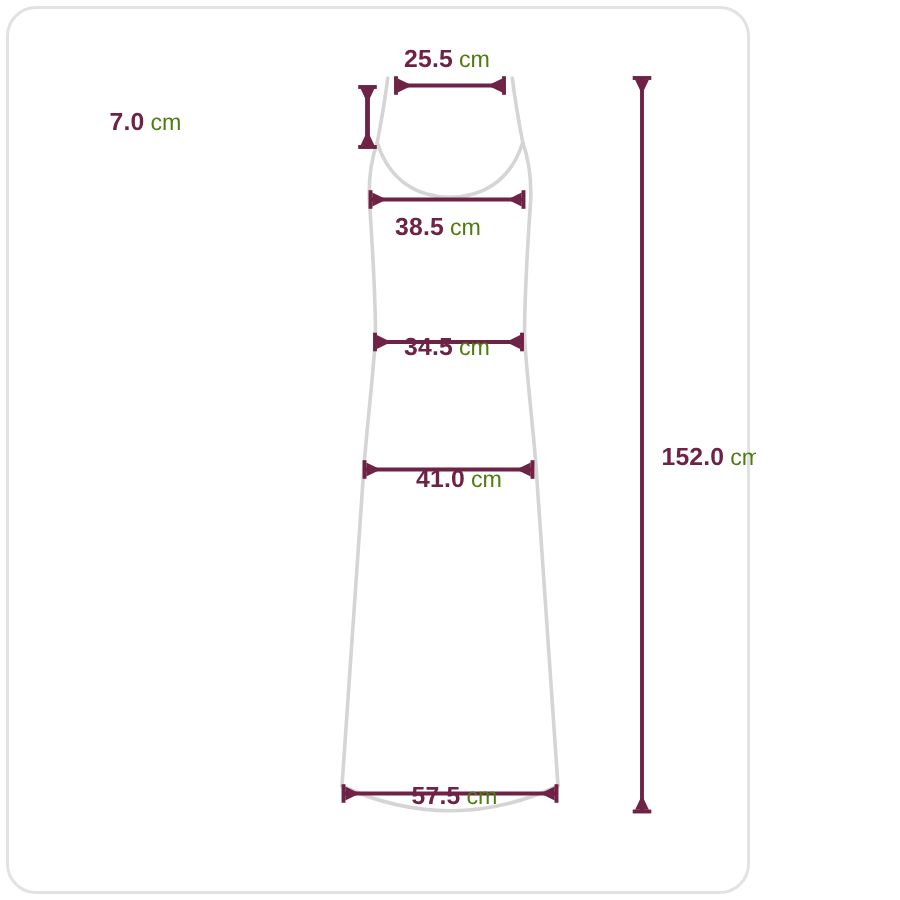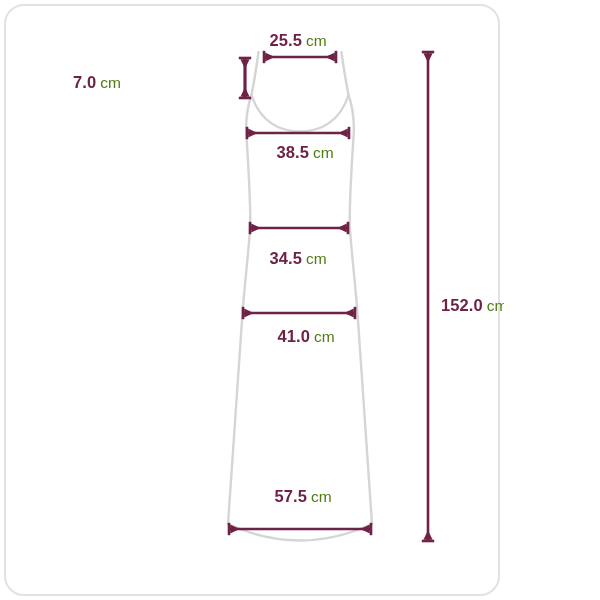--- a/index.html
+++ b/index.html
@@ -79,38 +79,38 @@
   <div class="label centered" style="left:298px;top:40px">
     <span class="val">25.5</span>
     <span class="unit">cm</span>
   </div>
 
   <div class="label vcentered" style="right:383px;top:82px">
     <span class="val">7.0</span>
     <span class="unit">cm</span>
   </div>
 
-  <div class="label centered" style="left:305px;top:152px">
+  <div class="label centered" style="left:292px;top:152px">
     <span class="val">38.5</span>
     <span class="unit">cm</span>
   </div>
 
-  <div class="label centered" style="left:298px;top:258px">
+  <div class="label centered" style="left:298px;top:232px">
     <span class="val">34.5</span>
     <span class="unit">cm</span>
   </div>
 
-  <div class="label centered" style="left:306px;top:336px">
+  <div class="label centered" style="left:306px;top:320px">
     <span class="val">41.0</span>
     <span class="unit">cm</span>
   </div>
 
   <div class="label vcentered" style="left:441px;top:305px">
     <span class="val">152.0</span>
     <span class="unit">cm</span>
   </div>
 
-  <div class="label centered" style="left:303px;top:496px">
+  <div class="label centered" style="left:303px;top:531px">
     <span class="val">57.5</span>
     <span class="unit">cm</span>
   </div>
 
 </div>
 
 </body></html>

